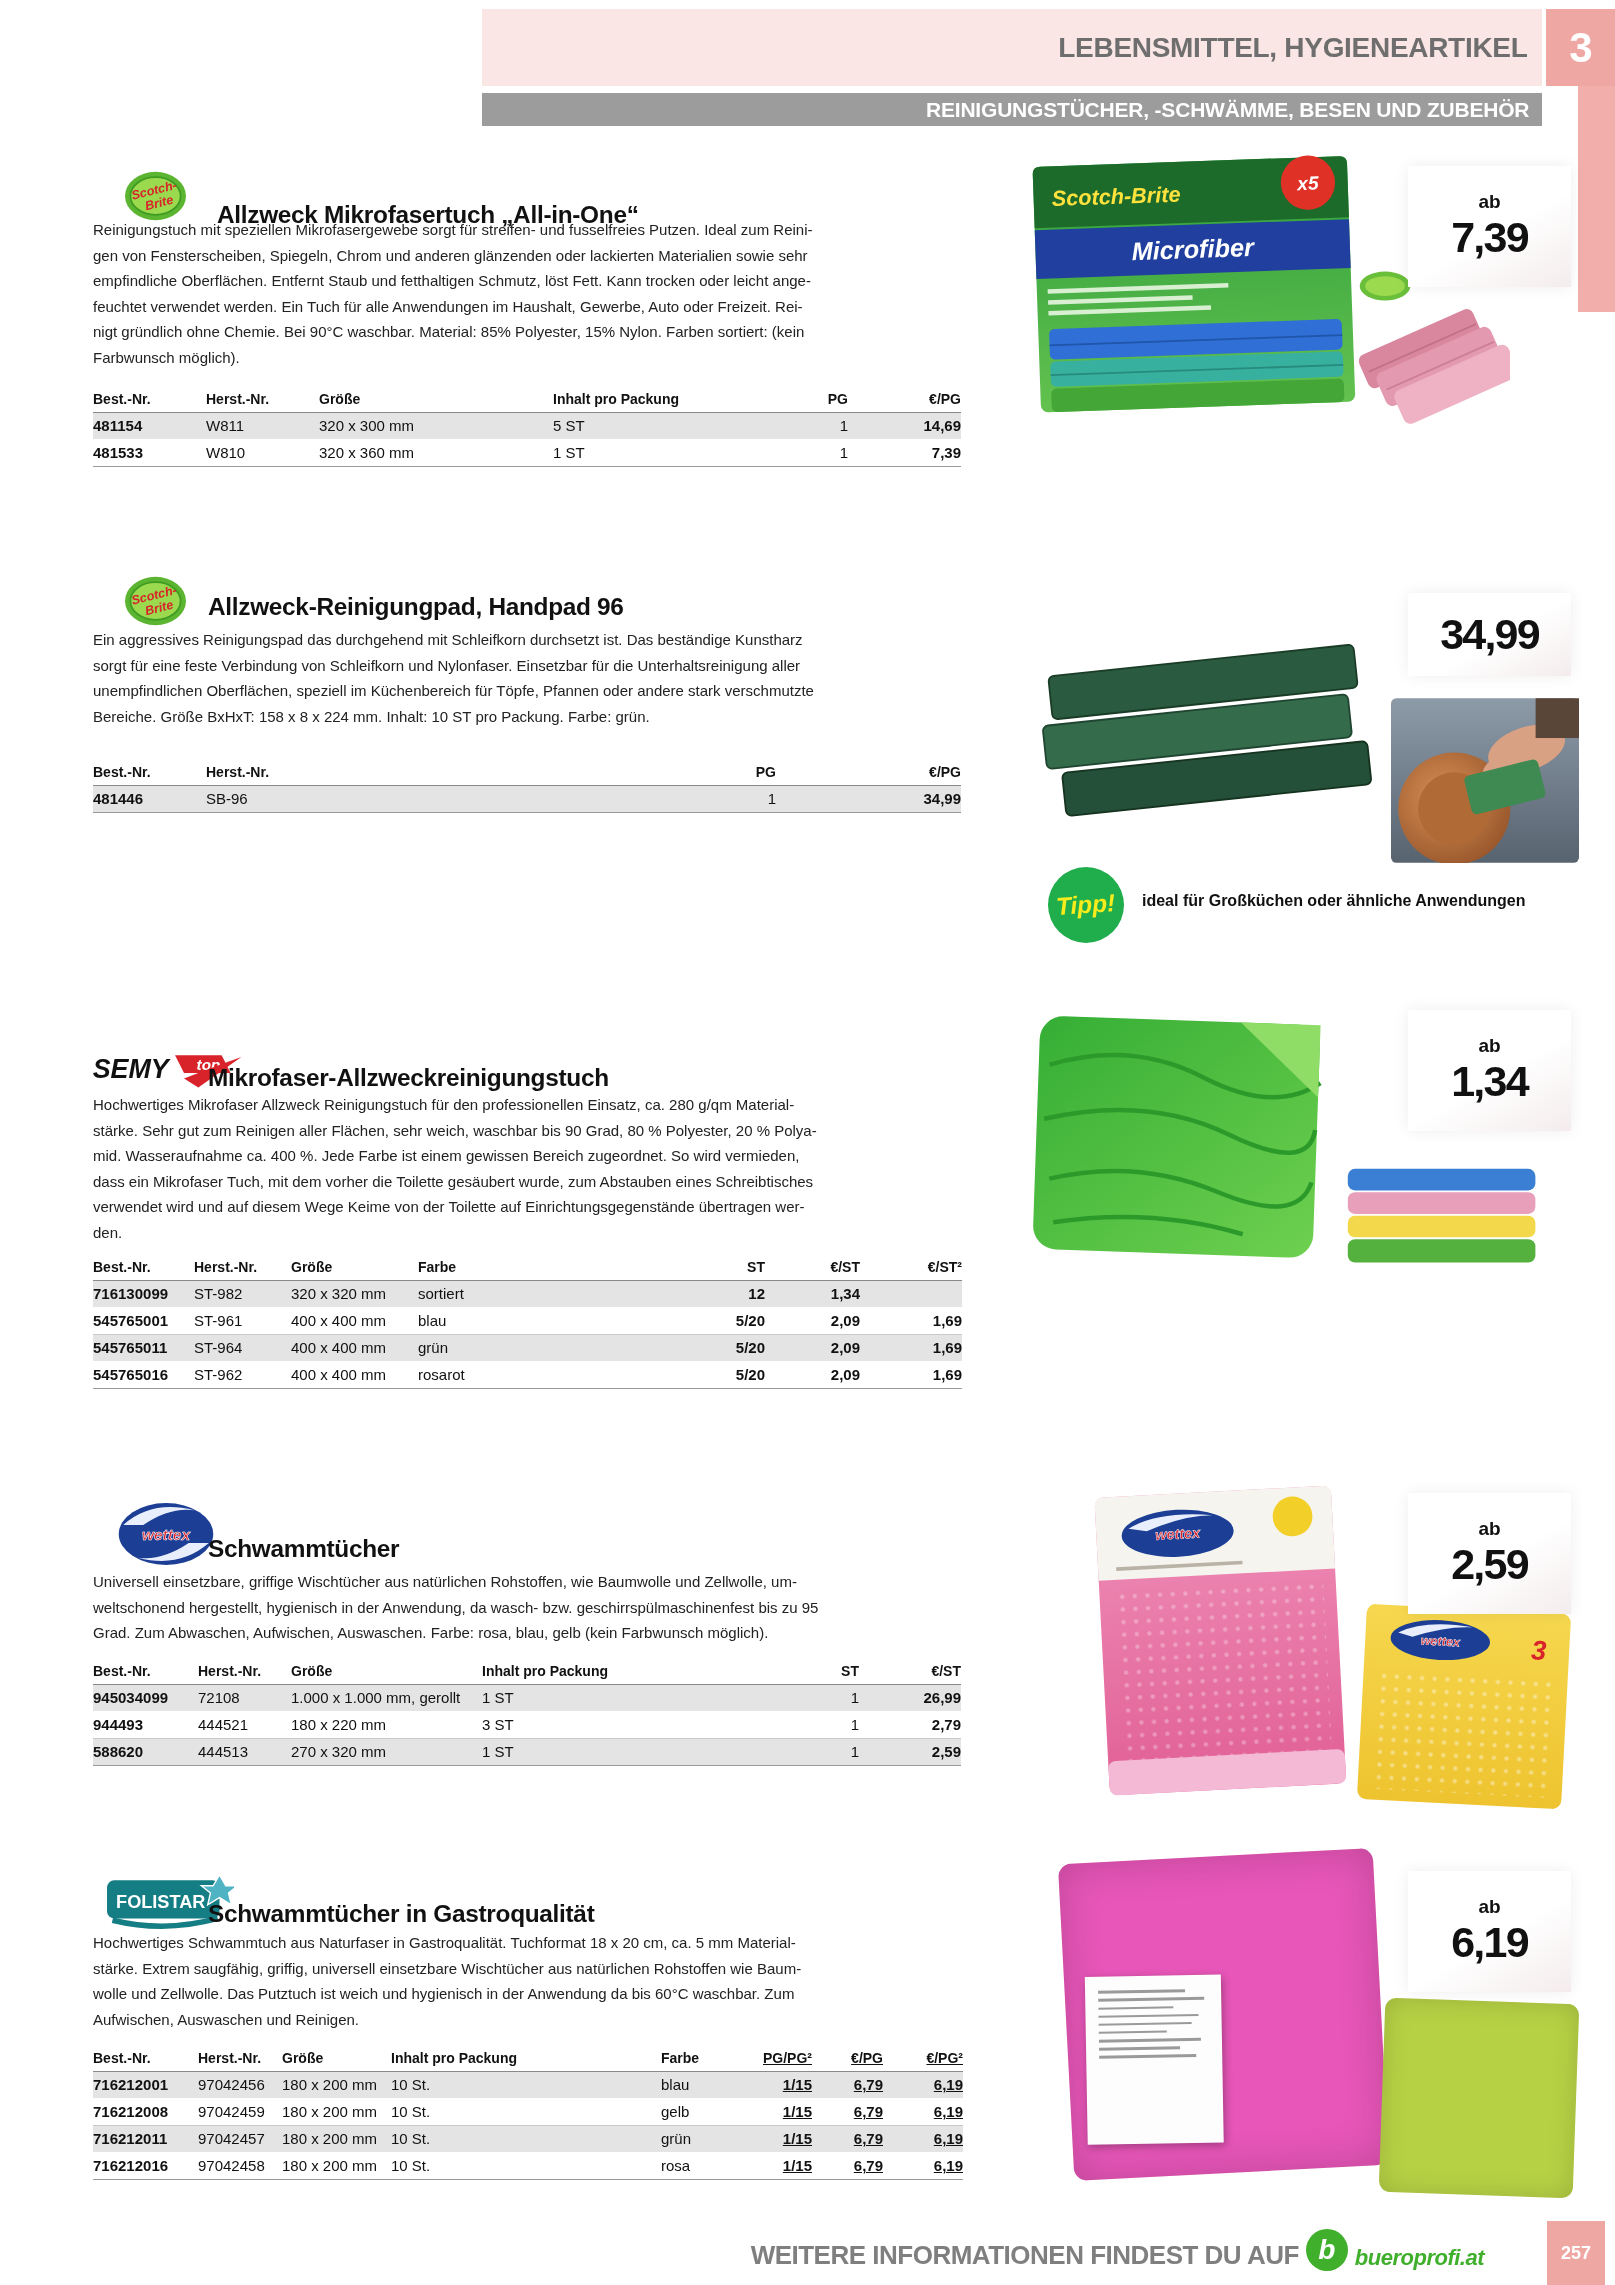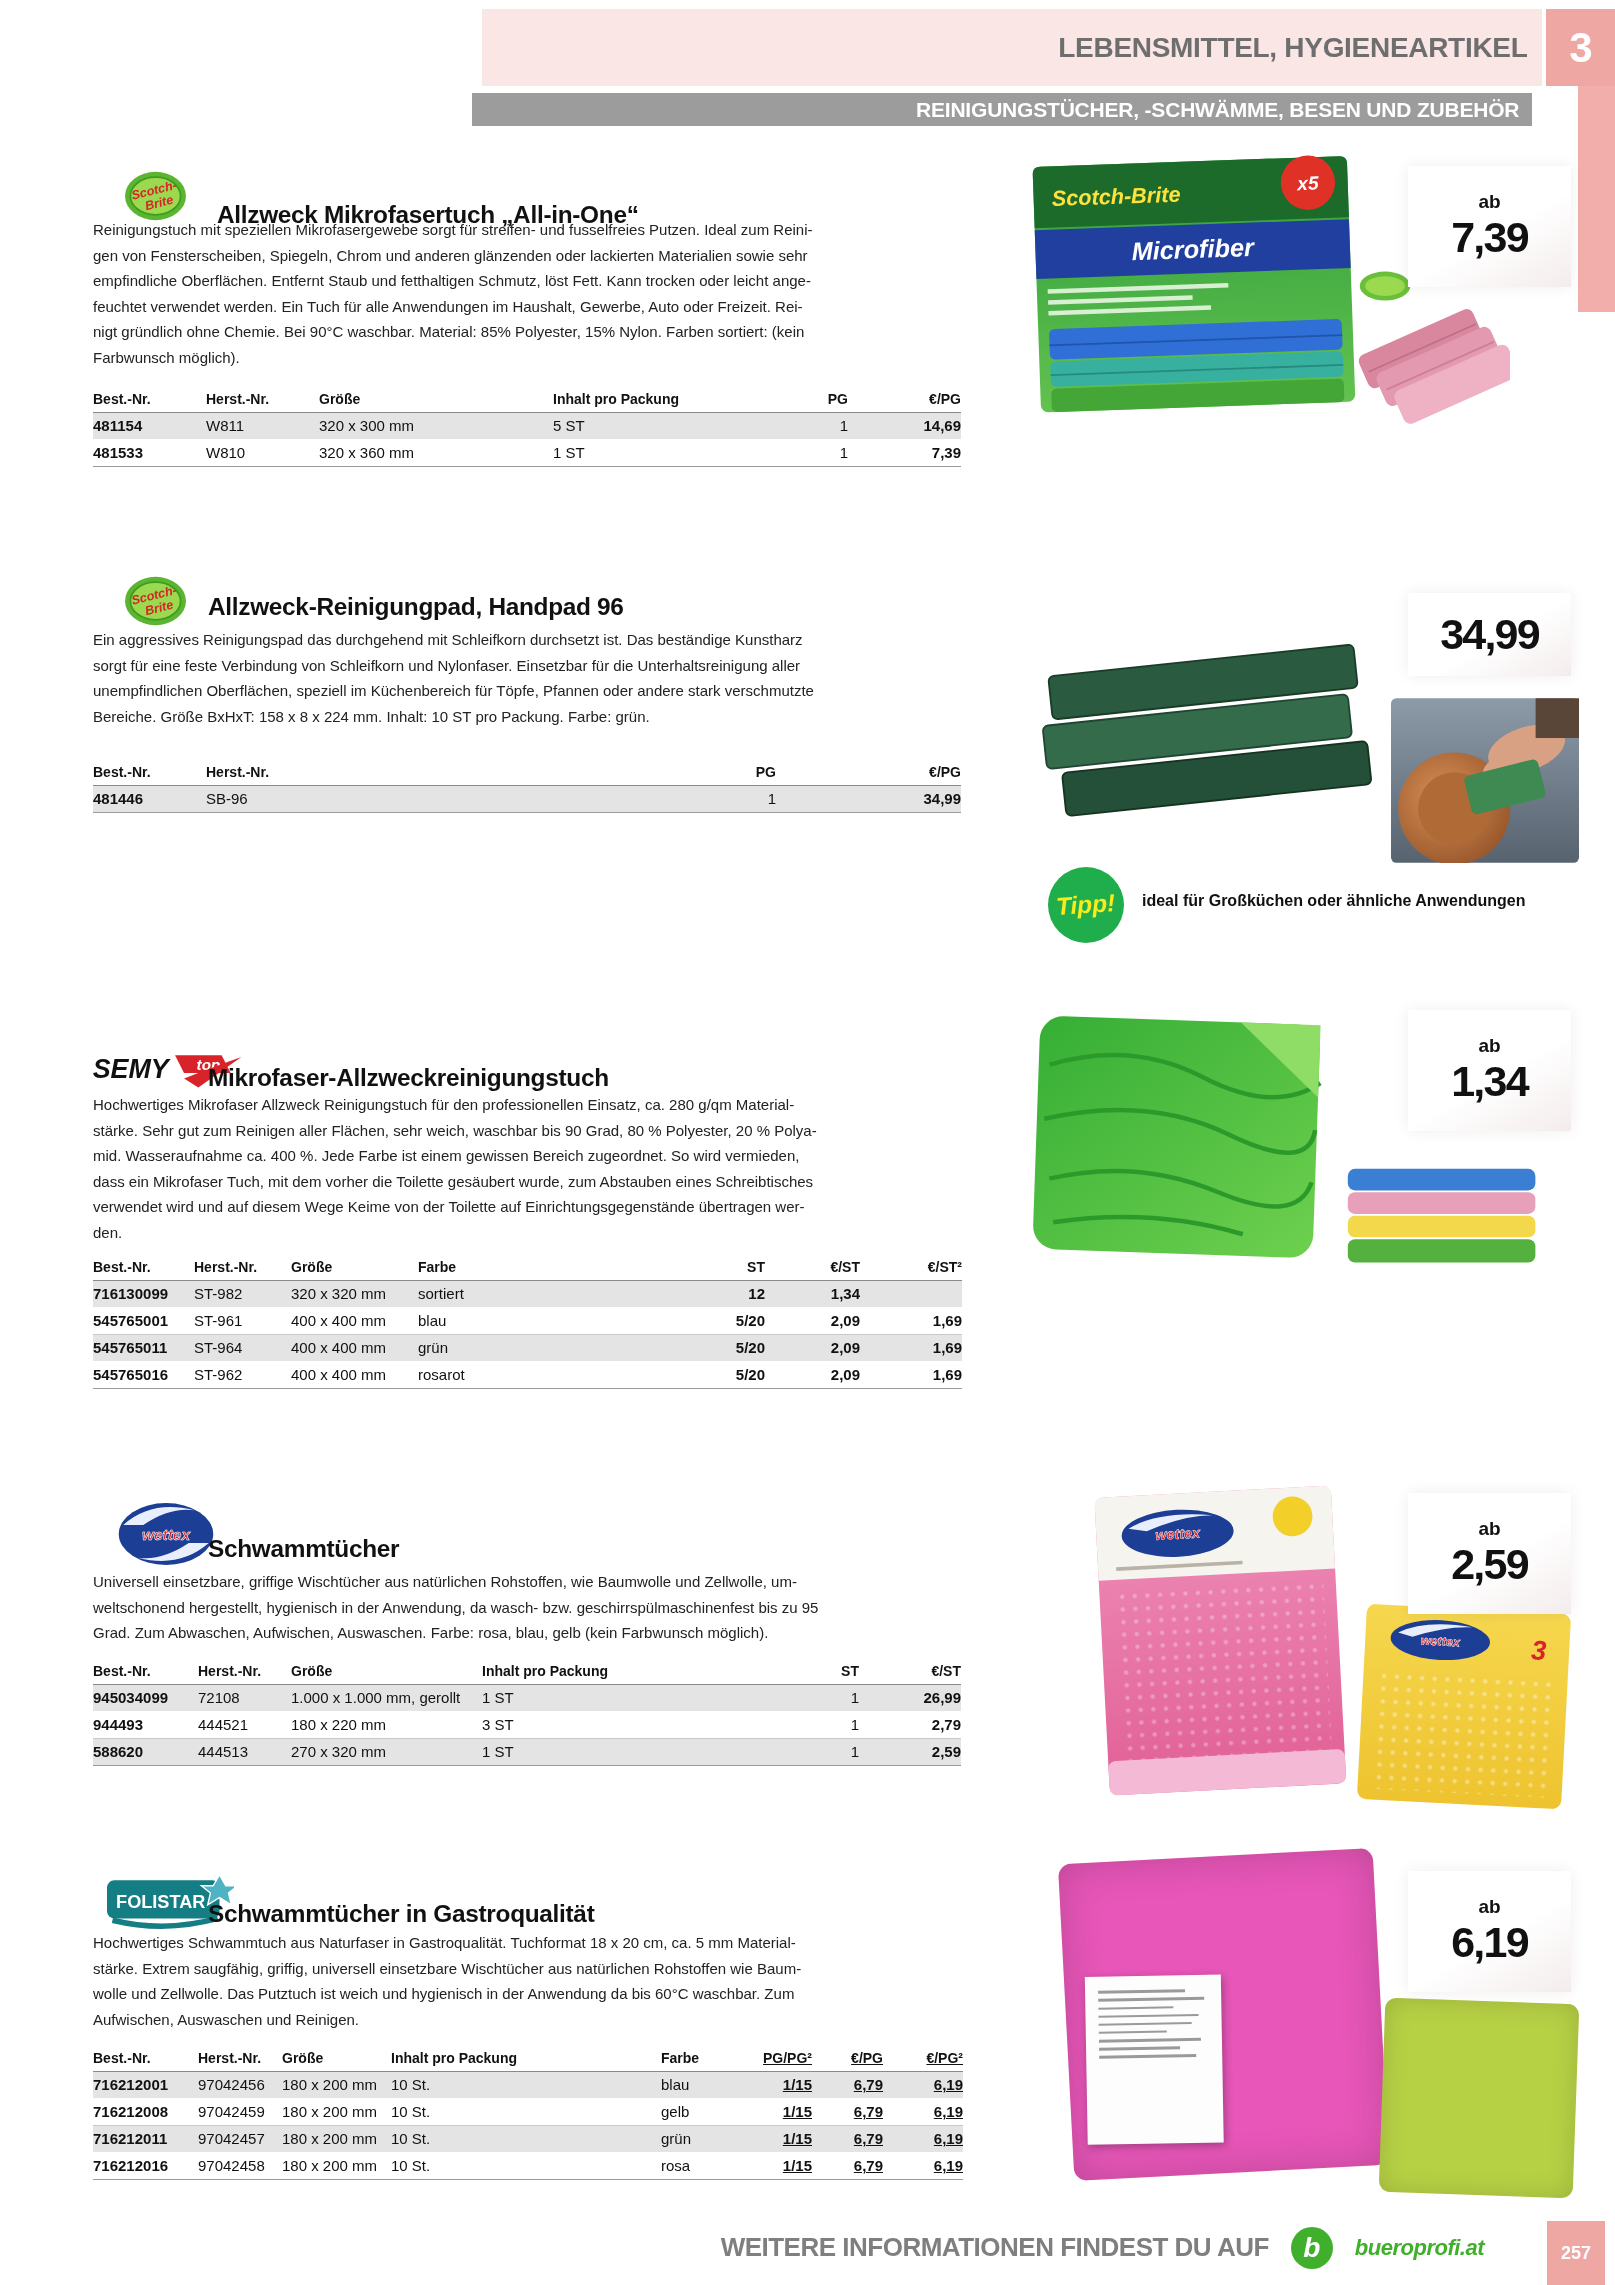--- a/index.html
+++ b/index.html
@@ -6,21 +6,21 @@
   .page{position:relative;width:1616px;height:2285px;background:#fff;overflow:hidden;
         font-family:"Liberation Sans", sans-serif;color:#1a1a1a;}
   .abs{position:absolute;}
 
   
   .hdr-band{left:482px;top:9px;width:1060px;height:77px;background:#fbe6e6;
             display:flex;align-items:center;justify-content:flex-end;padding-right:14.5px;box-sizing:border-box;}
   .hdr-band span{font-size:28px;font-weight:700;color:#6e6e6e;letter-spacing:-0.3px;}
   .hdr-tab{left:1546px;top:9px;width:70px;height:77px;background:#efa7a4;color:#fff;
            display:flex;align-items:center;justify-content:center;font-size:42px;font-weight:700;}
-  .sub-band{left:472px;top:93px;width:1060px;height:33px;background:#9c9c9c;
+  .sub-band{left:482px;top:93px;width:1060px;height:33px;background:#9c9c9c;
             display:flex;align-items:center;justify-content:flex-end;padding-right:12.7px;box-sizing:border-box;}
   .sub-band span{font-size:21px;font-weight:700;color:#fff;letter-spacing:-0.2px;}
   .side-strip{left:1578px;top:86px;width:38px;height:226px;background:#f1aeab;}
 
   
   .ptitle{font-size:24.4px;font-weight:700;color:#111;letter-spacing:-0.3px;white-space:nowrap;}
   .pdesc{width:868px;font-size:15px;line-height:25.5px;color:#222;white-space:pre-line;}
 
   
   table.ptable{position:absolute;border-collapse:collapse;table-layout:fixed;width:868px;}
@@ -47,21 +47,21 @@
   .pricebox .ab{font-size:19px;font-weight:700;color:#111;}
   .pricebox .val{font-size:43px;font-weight:800;color:#111;letter-spacing:-1.8px;}
 
   
   .tip-badge{left:1048px;top:867px;width:76px;height:76px;border-radius:50%;background:#1fae4b;
              display:flex;align-items:center;justify-content:center;}
   .tip-badge span{color:#f8ec1c;font-size:24.4px;font-weight:700;font-style:italic;transform:rotate(-4deg);}
   .tip-text{left:1142px;top:892px;font-size:16px;font-weight:600;color:#111;}
 
   
-  .footer-row{right:132px;top:2224px;height:47px;display:flex;align-items:center;gap:22px;}
+  .footer-row{right:132px;top:2224px;height:47px;display:flex;align-items:flex-end;gap:7px;}
   .footer-text{font-size:26px;font-weight:700;color:#7f7f7f;letter-spacing:-0.5px;}
   .b-circle{width:42px;height:42px;border-radius:50%;background:#3faf2c;display:flex;
             align-items:center;justify-content:center;color:#fff;font-size:28px;font-weight:700;font-style:italic;}
   .footer-site{font-size:22px;font-weight:700;color:#3faf2c;letter-spacing:-0.5px;font-style:italic;}
   .pagenum{left:1547px;top:2221px;width:58px;height:64px;background:#efa7a4;color:#fff;
            display:flex;align-items:center;justify-content:center;font-size:18px;font-weight:700;}
 
   
   .waffle{background-image:
      repeating-linear-gradient(0deg, rgba(255,255,255,.30) 0 1.8px, rgba(0,0,0,0) 1.8px 10px),

